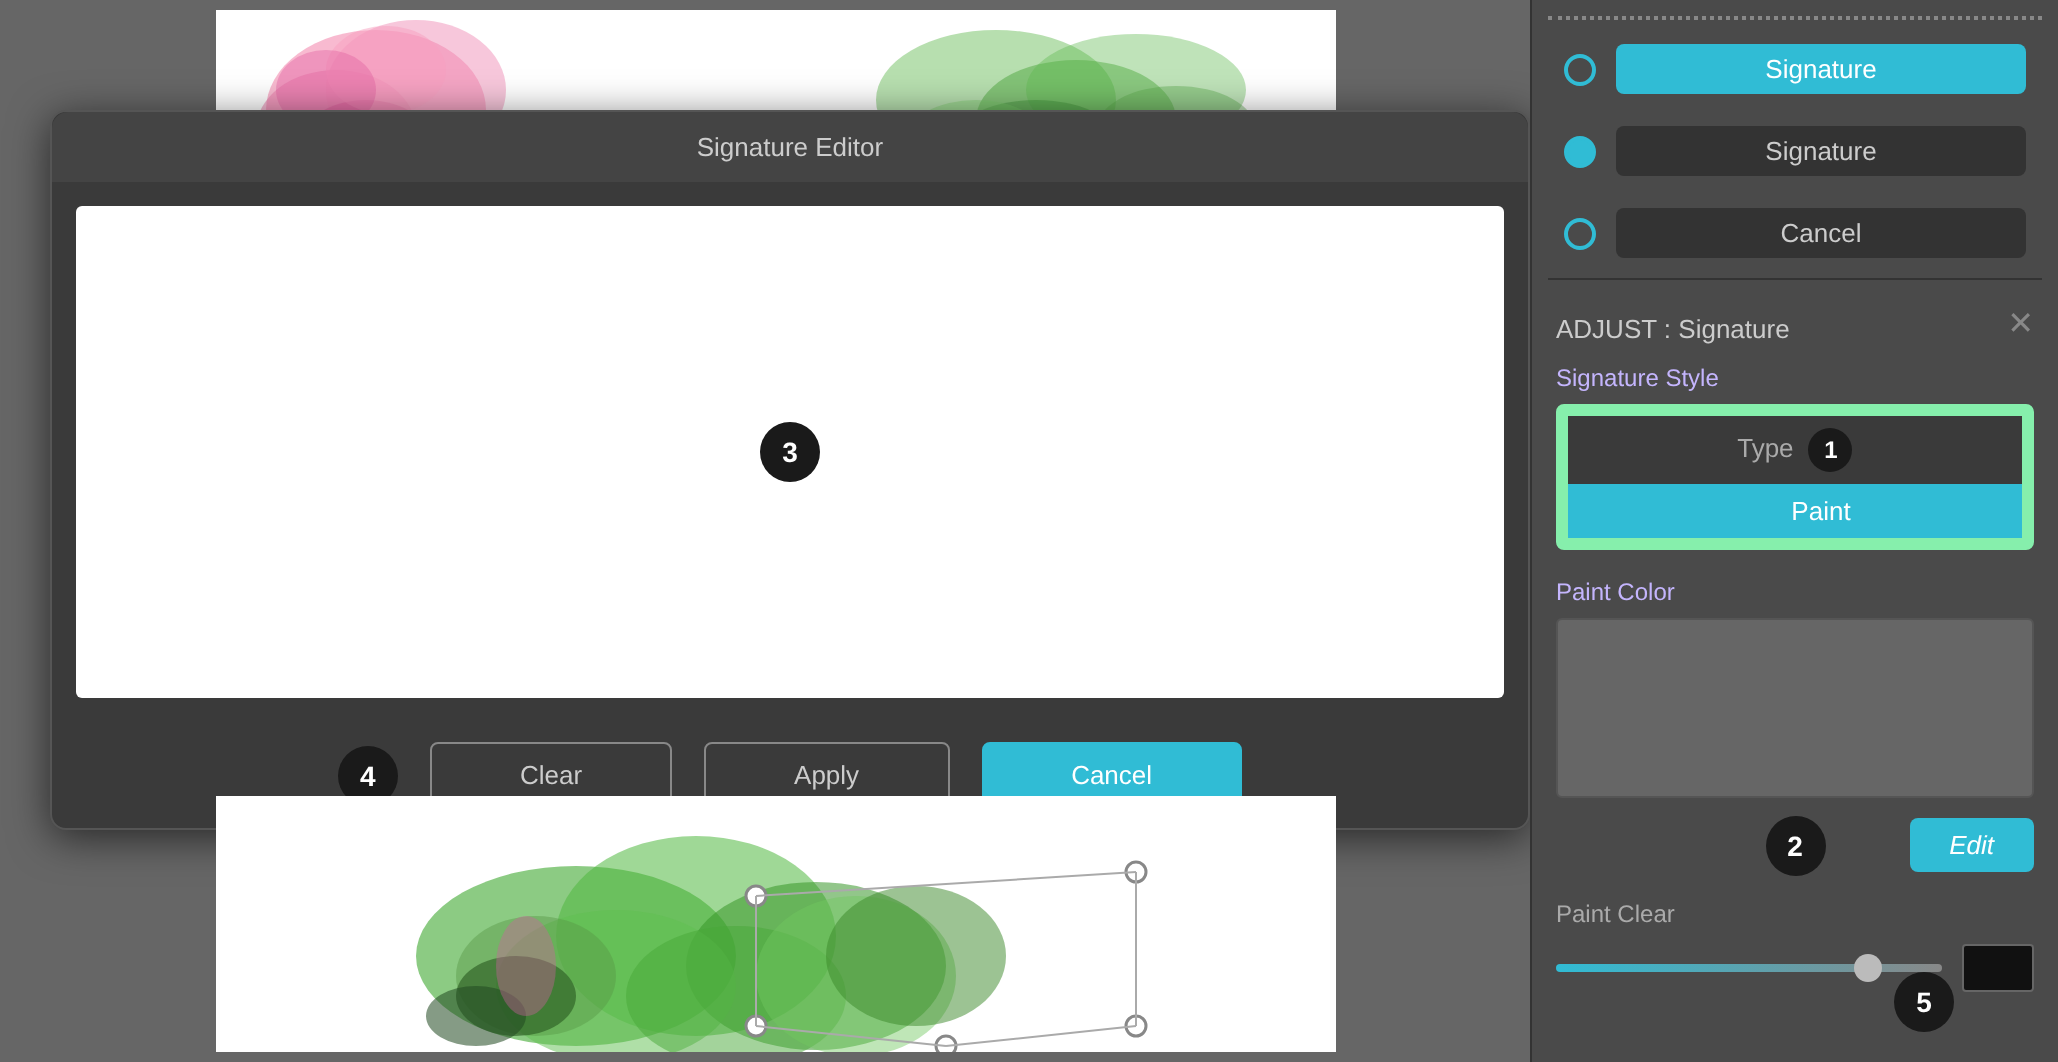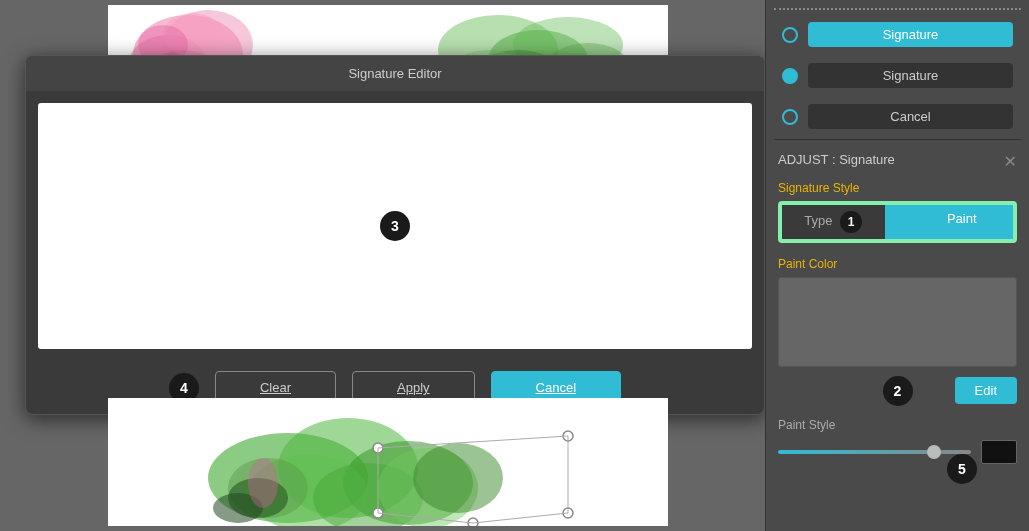--- a/index.html
+++ b/index.html
@@ -104,21 +104,20 @@
     }
 
     .btn {
       padding: 8px 44px;
       border-radius: 4px;
       border: 1px solid #888;
       background: #3a3a3a;
       color: #ccc;
       cursor: pointer;
       font-size: 13px;
-      text-decoration: underline;
     }
 
     .btn-apply {
       background: #30bcd5;
       border-color: #30bcd5;
       color: white;
     }
 
     
     .right-panel {
@@ -189,42 +188,43 @@
       background: #4a4a4a;
       padding: 10px 12px;
       flex: 1;
     }
 
     .adjust-title {
       color: #ccc;
       font-size: 13px;
       margin-bottom: 10px;
       display: flex;
-      align-items: flex-start;
+      align-items: flex-end;
       justify-content: space-between;
     }
 
     .adjust-title-icon {
       color: #888;
       font-size: 16px;
       cursor: pointer;
     }
 
     .section-label {
-      color: #eab308;
+      color: #c4b5fd;
       font-size: 12px;
       margin-bottom: 6px;
     }
 
     .style-toggle {
       display: flex;
       border-radius: 4px;
       overflow: hidden;
       margin-bottom: 14px;
-      border: 4px solid #86efac;
+      border: 6px solid #86efac;
+      flex-direction: column;
     }
 
     .style-toggle-btn {
       flex: 1;
       padding: 6px;
       text-align: center;
       cursor: pointer;
       color: #aaa;
       font-size: 13px;
       background: #3a3a3a;
@@ -287,20 +287,21 @@
     }
 
     .edit-btn {
       background: #30bcd5;
       color: white;
       border: none;
       border-radius: 4px;
       padding: 6px 20px;
       cursor: pointer;
       font-size: 13px;
+      font-style: italic;
     }
 
     .paint-color-label {
       color: #aaa;
       font-size: 12px;
       margin-bottom: 8px;
     }
 
     .paint-color-row {
       display: flex;
@@ -484,21 +485,21 @@
 
     <div class="section-label">Paint Color</div>
 
     <div class="paint-editor-box"></div>
 
     <div class="edit-row">
       <div class="badge-2">2</div>
       <button class="edit-btn">Edit</button>
     </div>
 
-    <div class="paint-color-label">Paint Style</div>
+    <div class="paint-color-label">Paint Clear</div>
 
     <div class="paint-color-row">
       <div class="color-slider">
         <div class="slider-thumb"></div>
       </div>
       <div class="color-swatch"></div>
       <div class="badge-5">5</div>
     </div>
   </div>
 </div>

